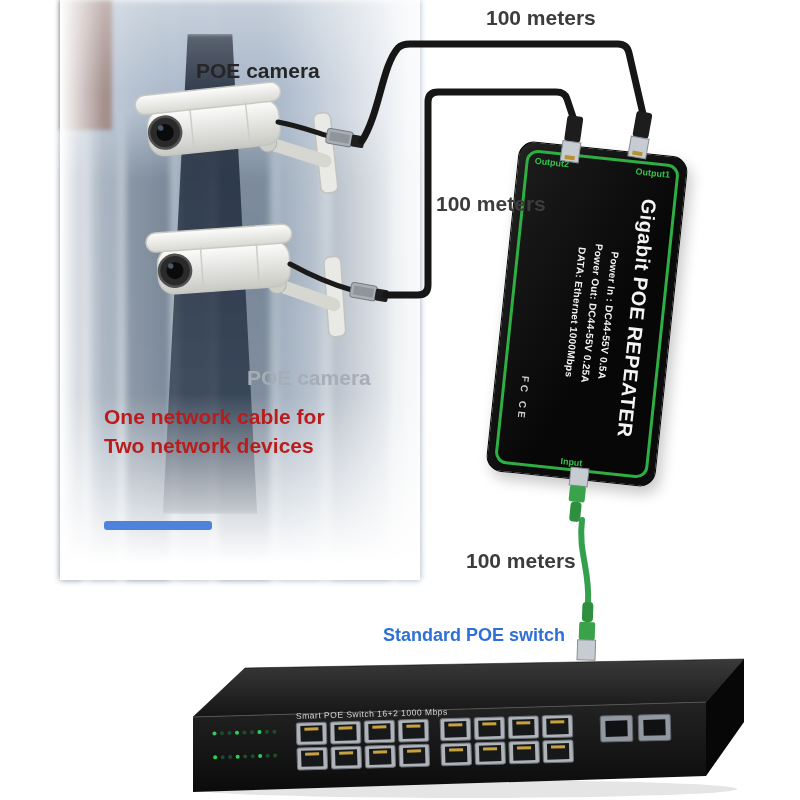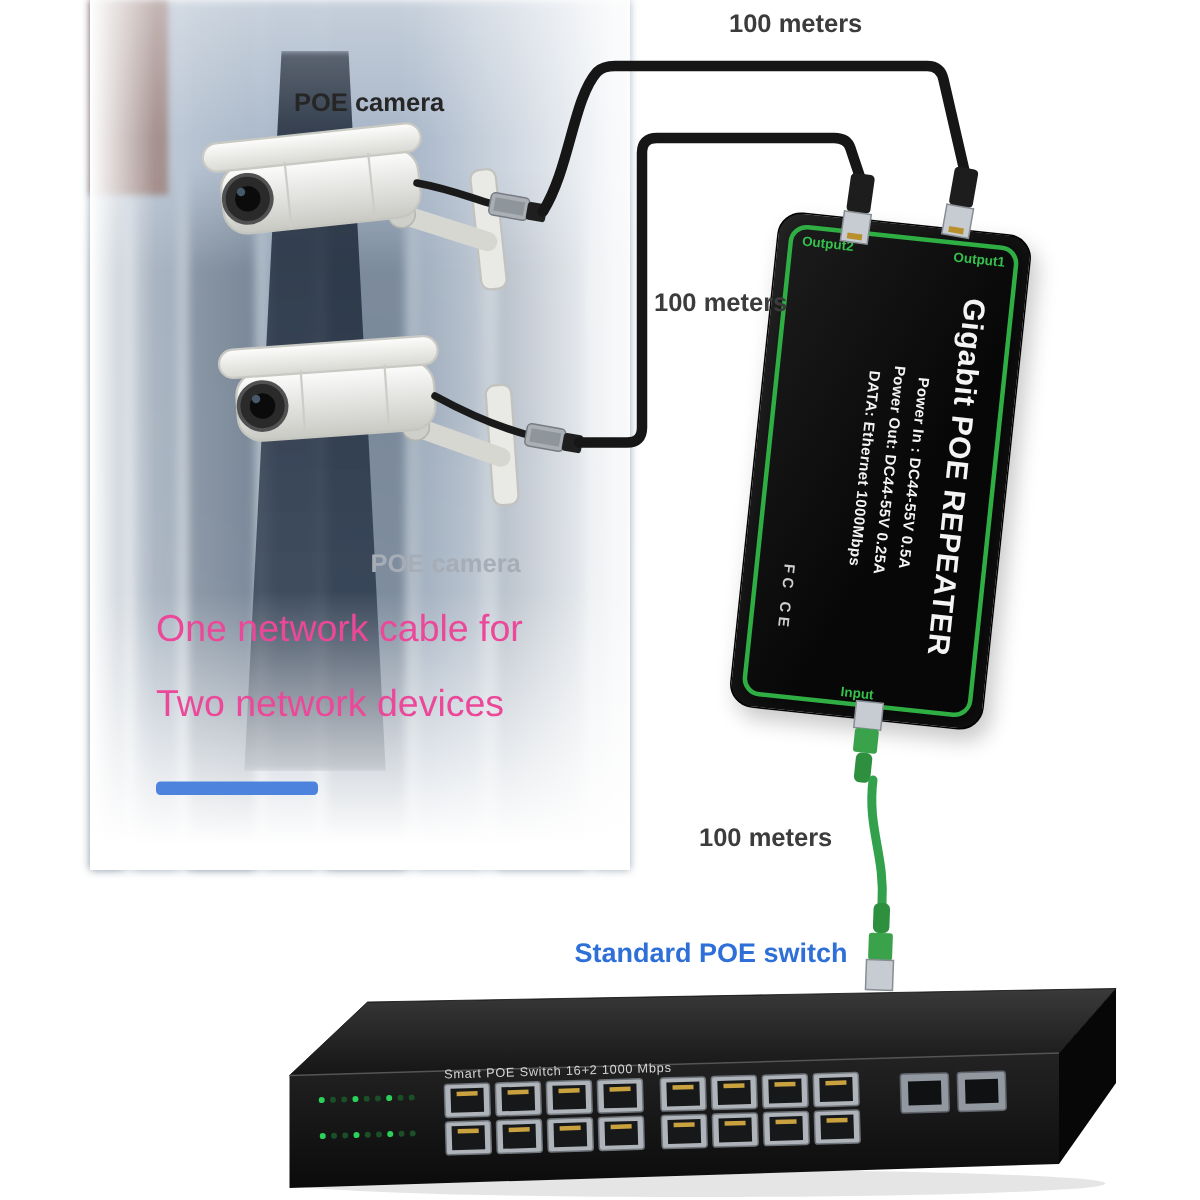--- a/index.html
+++ b/index.html
@@ -27,32 +27,32 @@
   .city-red{position:absolute;left:0;top:0;width:52px;height:130px;filter:blur(2px);
     background:rgba(120,70,55,.65);}
   .city-fade{position:absolute;inset:0;
     background:
       linear-gradient(90deg,#fff 0%,rgba(255,255,255,.25) 12%,rgba(255,255,255,0) 35%,
                       rgba(255,255,255,0) 60%,rgba(255,255,255,.92) 97%),
       linear-gradient(180deg,rgba(255,255,255,.35) 0,rgba(255,255,255,0) 16%,
                       rgba(255,255,255,0) 68%,#fff 97%);}
 
   
-  .lbl{position:absolute;font-weight:700;color:#3c3c3c;font-size:17px;z-index:3;white-space:nowrap;}
+  .lbl{position:absolute;font-weight:700;color:#3c3c3c;font-size:21px;z-index:3;white-space:nowrap;}
   .lbl-cam1{left:196px;top:59px;color:#262626;}
   .lbl-cam2{left:247px;top:366px;color:#a6adb6;}
   .lbl-d-top{left:486px;top:6px;}
   .lbl-d-mid{left:436px;top:192px;}
   .lbl-d-bot{left:466px;top:549px;}
   .lbl-switch{left:383px;top:625px;color:#2e6fd8;font-size:18px;}
 
-  .headline{position:absolute;left:104px;top:404px;z-index:3;color:#ec4899;
-            font-size:25px;font-weight:400;line-height:1.26;}
+  .headline{position:absolute;left:104px;top:404px;z-index:3;color:#b91c1c;
+            font-size:21px;font-weight:700;line-height:1.26;}
   .headline div{white-space:nowrap;}
-  .h-gap{margin-top:18px;}
+  .h-gap{margin-top:3px;}
   .underline{position:absolute;left:104px;top:521px;width:108px;height:9px;z-index:3;
              background:#4d82dd;border-radius:3px;}
 
   
   .repeater{position:absolute;left:502px;top:148px;width:168px;height:330px;z-index:1;
             transform:rotate(6deg);border-radius:16px;border:1px solid #000;
             background:linear-gradient(115deg,#1d1d1d,#070707 60%);
             box-shadow:inset 0 0 18px rgba(255,255,255,.06), 5px 7px 14px rgba(0,0,0,.22);}
   .repeater-frame{position:absolute;inset:7px;border:3px solid #2fae43;border-radius:12px;}
   .repeater-text{position:absolute;top:20px;bottom:22px;right:22px;width:100px;

